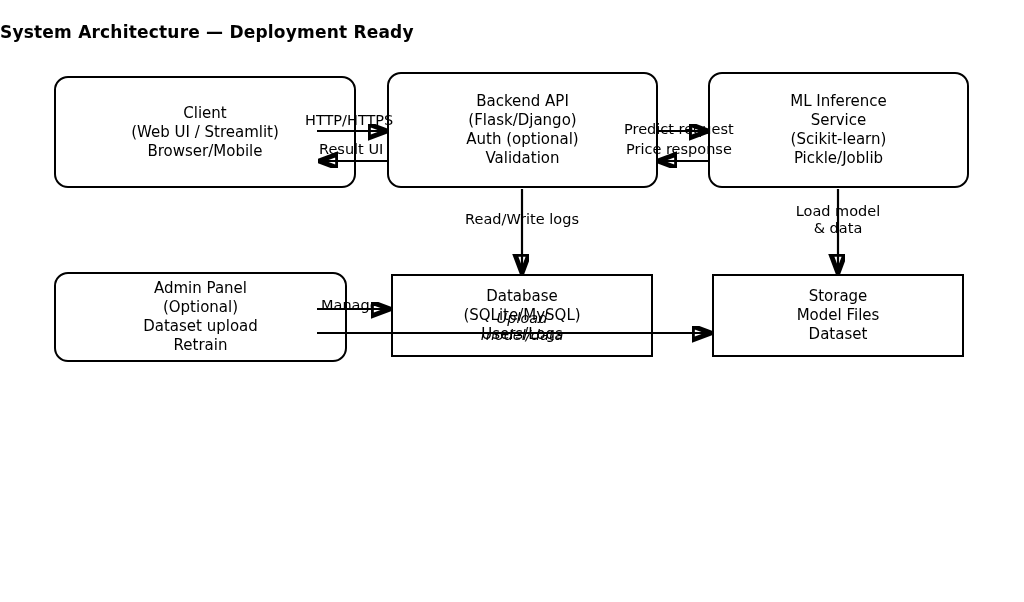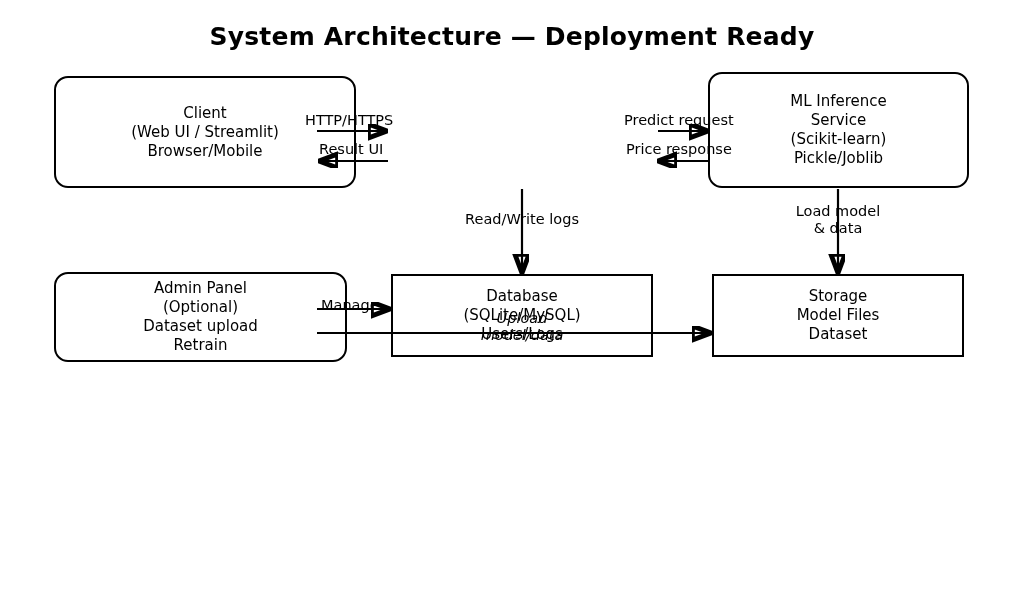--- a/index.html
+++ b/index.html
@@ -19,22 +19,22 @@
     position: absolute;
     left: 0; top: 0;
     width: 1024px;
     height: 602px;
   }
   .diagram-title {
     position: absolute;
     left: 0;
     top: 22px;
     width: 1024px;
-    text-align: center;
-    font-size: 25px;
+    text-align: left;
+    font-size: 17px;
     font-weight: bold;
     letter-spacing: 0.2px;
     font-family: "DejaVu Sans", sans-serif;
   }
   .node {
     position: absolute;
     box-sizing: border-box;
     border: 2.5px solid #000000;
     background: transparent;
     display: flex;
@@ -97,20 +97,26 @@
 
     <line x1="317" y1="333" x2="710" y2="333" marker-end="url(#arrow)"></line>
   </svg>
 
   <div class="node rounded" style="left:54px; top:76px; width:302px; height:112px;">
     <div class="node-label">Client
 (Web UI / Streamlit)
 Browser/Mobile</div>
   </div>
 
+  <div class="node rounded" style="left:387px; top:72px; width:271px; height:116px;">
+    <div class="node-label">Backend API
+(Flask/Django)
+Auth (optional)
+Validation</div>
+  </div>
 
   <div class="node rounded" style="left:708px; top:72px; width:261px; height:116px;">
     <div class="node-label">ML Inference
 Service
 (Scikit-learn)
 Pickle/Joblib</div>
   </div>
 
   <div class="node rounded" style="left:54px; top:272px; width:293px; height:90px;">
     <div class="node-label">Admin Panel
@@ -128,21 +134,21 @@
   <div class="node" style="left:391px; top:274px; width:262px; height:83px;">
     <div class="node-label">Database
 (SQLite/MySQL)
 Users/Logs</div>
   </div>
 
   <div class="edge-label el-left" style="left:305px; top:112px;">HTTP/HTTPS</div>
 
   <div class="edge-label el-left" style="left:319px; top:141px;">Result UI</div>
 
-  <div class="edge-label el-left" style="left:624px; top:112px;">Predict request</div>
+  <div class="edge-label el-left" style="left:624px; top:121px;">Predict request</div>
 
   <div class="edge-label el-left" style="left:626px; top:141px;">Price response</div>
 
   <div class="edge-label el-center" style="left:432px; top:211px; width:180px;">Read/Write logs</div>
 
   <div class="edge-label el-center" style="left:758px; top:203px; width:160px;">Load model
 &amp; data</div>
 
   <div class="edge-label el-left" style="left:321px; top:297px;">Manage</div>
 

